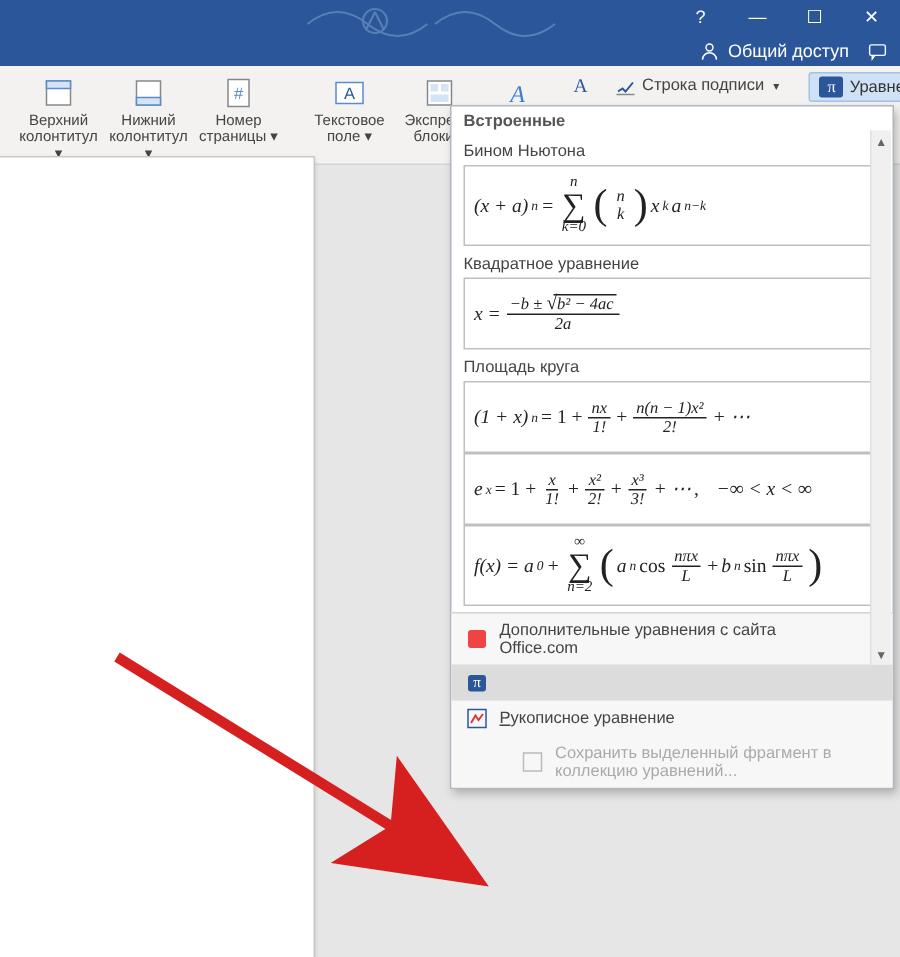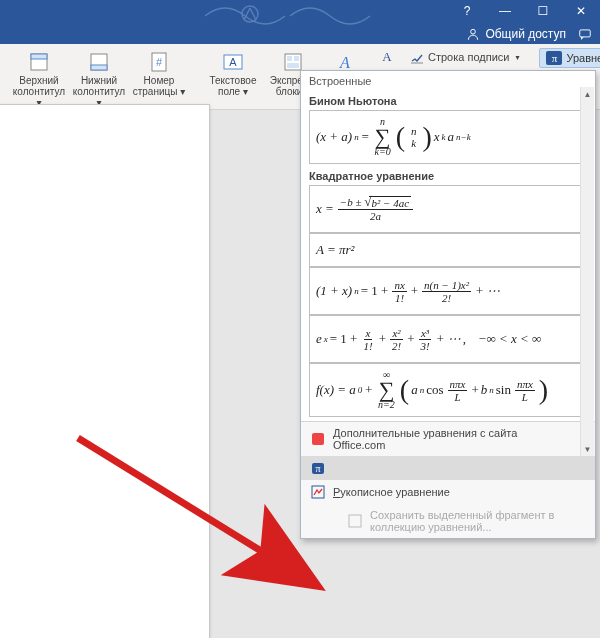--- a/index.html
+++ b/index.html
@@ -145,29 +145,29 @@
     left: 300px;
     width: 296px;
     background:#ffffff;
     border:1px solid #aeb6c0;
     box-shadow: 2px 3px 6px rgba(0,0,0,.25);
     display:flex;
     flex-direction:column;
   }
   .dd-header {
     font-size:11px;
-    font-weight:normal;
+    font-weight:bold;
     color:#555;
     padding: 4px 8px 2px 8px;
   }
   .dd-scroll {
     padding: 0 8px 4px 8px;
     overflow:hidden;
   }
-  .eq-title { font-size:11px; font-weight:bold; color:#444; margin:6px 0 3px 0;}
+  .eq-title { font-size:11px; font-weight:normal; color:#444; margin:6px 0 3px 0;}
   .eq-box {
     border:1px solid #bfbfbf;
     background:#fff;
     padding:6px 6px;
     min-height:34px;
     display:flex;
     align-items:center;
   }
   .eq-box.tall { min-height:48px; }
   .eq-formula {
@@ -436,23 +436,21 @@
         <span class="frac">
           <span class="num"><span>−b ± </span><span class="sqrt">
                 <span class="rad">√</span>
                 <span class="arg">b² − 4ac</span>
               </span></span>
           <span class="den">2a</span>
         </span>
       </span>
     </div>
 
-    <div class="eq-box">
-      <span class="eq-formula">A = πr²</span>
-    </div>
+    <div class="eq-title">Площадь круга</div>
 
     <div class="eq-box tall">
       <span class="eq-formula">
         <span>(1 + x)</span>
           <sup>n</sup>
         <span class="upright"> = 1 + </span>
         <span class="frac">
             <span class="num">nx</span>
             <span class="den">1!</span>
           </span>

